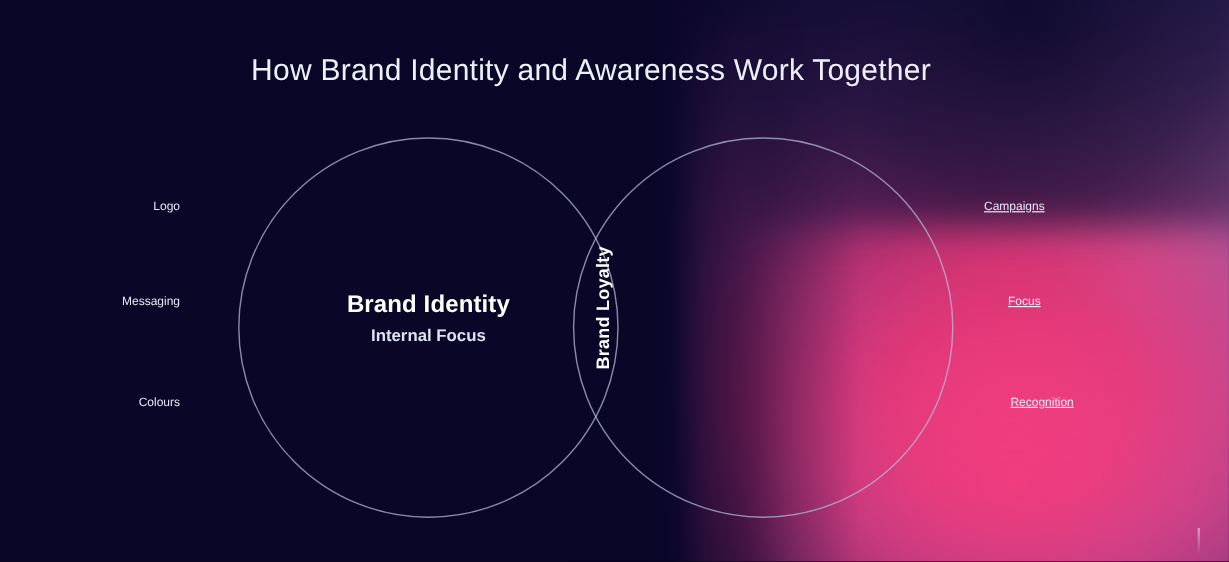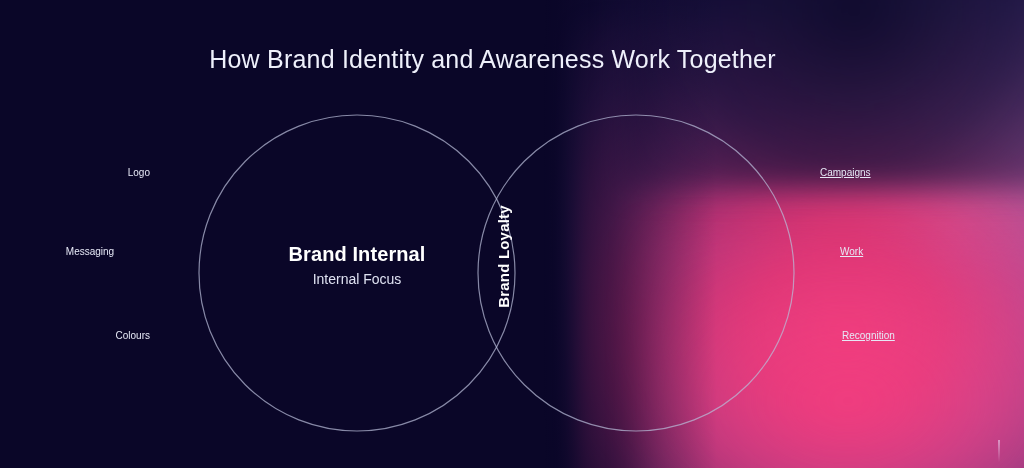--- a/index.html
+++ b/index.html
@@ -104,21 +104,21 @@
     color: #ffffff;
     font-size: 20px;
     font-weight: 700;
     letter-spacing: 0.1px;
     line-height: 26px;
   }
   .circle-label .sub {
     display: block;
     color: #dfe2f2;
     font-size: 14px;
-    font-weight: 400;
+    font-weight: 700;
     line-height: 20px;
     margin-top: 2px;
   }
   #label-identity  { left: 207px; top: 241px; }
   #label-awareness { left: 499px; top: 241px; }
 
   #label-loyalty {
     position: absolute;
     left: 423px;
     top: 248px;
@@ -136,21 +136,21 @@
     position: absolute;
     font-size: 10px;
     font-weight: 400;
     color: #e6e8f6;
     white-space: nowrap;
   }
   .side-left  { text-align: right; }
   .side-right { text-align: left; text-decoration: underline; }
 
   #label-logo        { left: 30px;  top: 167px; width: 120px; }
-  #label-messaging   { left: 30px;  top: 246px; width: 120px; text-align: center; }
+  #label-messaging   { left: 30px;  top: 246px; width: 120px; }
   #label-colours     { left: 30px;  top: 330px; width: 120px; }
   #label-campaigns   { left: 820px; top: 167px; width: 160px; }
   #label-reach       { left: 840px; top: 246px; width: 160px; }
   #label-recognition { left: 822px; top: 330px; width: 160px; margin-left: 20px; }
 
   #cursor-artifact {
     position: absolute;
     left: 998px; top: 440px;
     width: 2px; height: 22px;
     background: linear-gradient(to bottom, rgba(235,225,250,0.55), rgba(235,225,250,0));
@@ -169,30 +169,30 @@
   <div class="glow" id="vignette"></div>
 
   <svg id="venn" width="1024" height="468" viewBox="0 0 1024 468">
     <circle cx="357" cy="273" r="158" fill="none" stroke="#b9bcd8" stroke-width="1.2" opacity="0.72"></circle>
     <circle cx="636" cy="273" r="158" fill="none" stroke="#b9bcd8" stroke-width="1.2" opacity="0.72"></circle>
   </svg>
 
   <div id="title">How Brand Identity and Awareness Work Together</div>
 
   <div class="circle-label" id="label-identity">
-    <span class="main">Brand Internal</span>
+    <span class="main">Brand Identity</span>
     <span class="sub">Internal Focus</span>
   </div>
 
 
   <div id="label-loyalty">Brand Loyalty</div>
 
   <div class="side-label side-left" id="label-logo">Logo</div>
   <div class="side-label side-left" id="label-messaging">Messaging</div>
   <div class="side-label side-left" id="label-colours">Colours</div>
 
   <div class="side-label side-right" id="label-campaigns">Campaigns</div>
-  <div class="side-label side-right" id="label-reach">Work</div>
+  <div class="side-label side-right" id="label-reach">Focus</div>
   <div class="side-label side-right" id="label-recognition">Recognition</div>
 
   <div id="cursor-artifact"></div>
 
 </div>
 
 </body></html>

